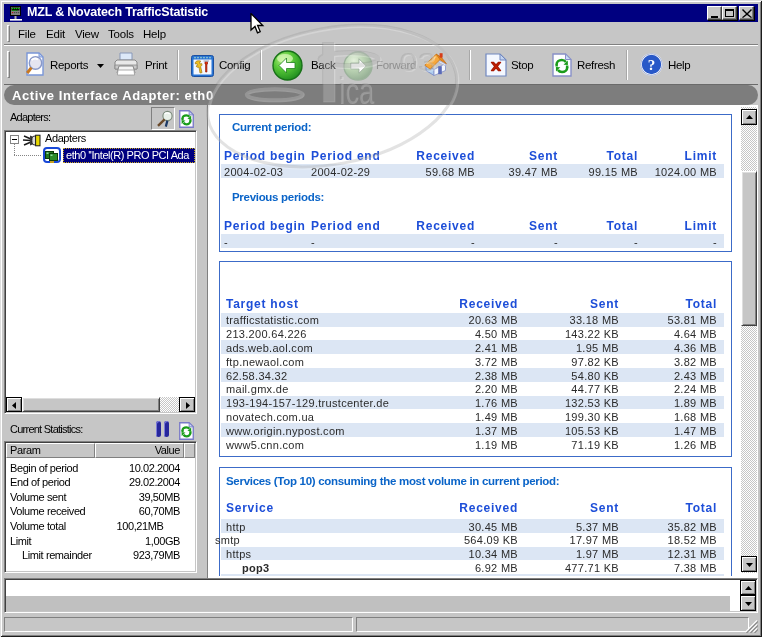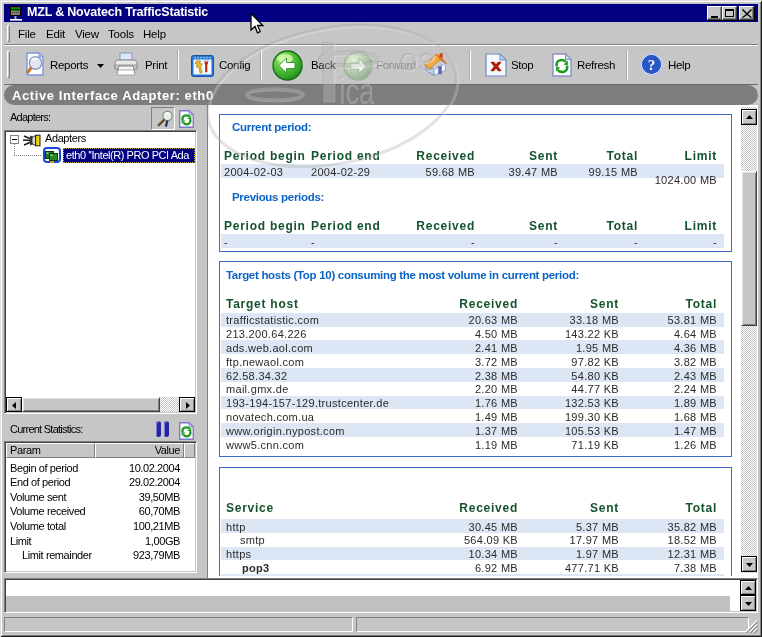--- a/index.html
+++ b/index.html
@@ -14,21 +14,21 @@
 .tbtxt{top:59px;font-size:11.5px;letter-spacing:-0.3px;color:#000;}
 .tbsep{top:50px;width:2px;height:30px;background:#fff;border-left:1px solid #a8a8a8;}
 .darkbar{left:4px;top:85px;width:754px;height:20px;background:#7d7d7d;border-radius:10px;}
 .darkbar span{position:absolute;left:8px;top:3px;color:#fff;font-weight:bold;font-size:13px;letter-spacing:0.6px;}
 .sunk2{border:1px solid;border-color:#808080 #fff #fff #808080;box-shadow:inset 1px 1px 0 #404040, inset -1px -1px 0 #c6c6c6;background:#fff;}
 .raise2{border:1px solid;border-color:#fff #404040 #404040 #fff;box-shadow:inset 1px 1px 0 #dedede, inset -1px -1px 0 #808080;background:#c6c6c6;}
 .sbtn{background:#c6c6c6;border:1px solid #000;box-shadow:inset 1px 1px 0 #fff, inset -1px -1px 0 #808080;}
 .dither{background-image:repeating-conic-gradient(#ffffff 0% 25%, #c6c6c6 0% 50%);background-size:2px 2px;}
 .ui{font-size:11px;letter-spacing:-0.4px;color:#000;}
 .rp{font-size:11px;letter-spacing:0.3px;color:#2b2b2b;white-space:nowrap;}
-.rphdr{font-size:12px;font-weight:bold;letter-spacing:0.75px;color:#14532d;white-space:nowrap;}
+.rphdr{font-size:12px;font-weight:bold;letter-spacing:0.75px;color:#1d4ed8;white-space:nowrap;}
 .rptitle{font-size:11.5px;font-weight:bold;letter-spacing:-0.3px;color:#0a64c8;white-space:nowrap;}
 .num{text-align:right;}
 .bluerow{background:#dce6f4;}
 .bluebox{border:1px solid #3c6bc8;background:#fff;}
 </style></head>
 <body>
 
 <div class="a frame"></div>
 
 <div class="a titlebar"></div>
@@ -194,38 +194,37 @@
   <div class="a rphdr num" style="left:187px;top:44px;width:80px;">Received</div>
   <div class="a rphdr num" style="left:270px;top:44px;width:80px;">Sent</div>
   <div class="a rphdr num" style="left:350px;top:44px;width:80px;">Total</div>
   <div class="a rphdr num" style="left:429px;top:44px;width:80px;">Limit</div>
   <div class="a bluerow" style="left:13px;top:58.5px;width:503px;height:14px;"></div>
   <div class="a rp" style="left:16px;top:61px;">2004-02-03</div>
   <div class="a rp" style="left:103px;top:61px;">2004-02-29</div>
   <div class="a rp num" style="left:187px;top:61px;width:80px;">59.68 MB</div>
   <div class="a rp num" style="left:270px;top:61px;width:80px;">39.47 MB</div>
   <div class="a rp num" style="left:350px;top:61px;width:80px;">99.15 MB</div>
-  <div class="a rp num" style="left:429px;top:61px;width:80px;margin-top:8px;">1024.00 MB</div>
+  <div class="a rp num" style="left:429px;top:61px;width:80px;">1024.00 MB</div>
   <div class="a rptitle" style="left:24px;top:86px;">Previous periods:</div>
   <div class="a rphdr" style="left:16px;top:114px;">Period begin</div>
   <div class="a rphdr" style="left:103px;top:114px;">Period end</div>
   <div class="a rphdr num" style="left:187px;top:114px;width:80px;">Received</div>
   <div class="a rphdr num" style="left:270px;top:114px;width:80px;">Sent</div>
   <div class="a rphdr num" style="left:350px;top:114px;width:80px;">Total</div>
   <div class="a rphdr num" style="left:429px;top:114px;width:80px;">Limit</div>
   <div class="a bluerow" style="left:13px;top:128.5px;width:503px;height:14px;"></div>
   <div class="a rp" style="left:16px;top:130.5px;">-</div>
   <div class="a rp" style="left:103px;top:130.5px;">-</div>
   <div class="a rp num" style="left:187px;top:130.5px;width:80px;">-</div>
   <div class="a rp num" style="left:270px;top:130.5px;width:80px;">-</div>
   <div class="a rp num" style="left:350px;top:130.5px;width:80px;">-</div>
   <div class="a rp num" style="left:429px;top:130.5px;width:80px;">-</div>
 
   <div class="a bluebox" style="left:11px;top:156px;width:513px;height:196px;"></div>
-  <div class="a rptitle" style="left:18px;top:164px;">Target hosts (Top 10) consuming the most volume in current period:</div>
   <div class="a rphdr" style="left:18px;top:192px;">Target host</div>
   <div class="a rphdr num" style="left:230px;top:192px;width:80px;">Received</div>
   <div class="a rphdr num" style="left:331px;top:192px;width:80px;">Sent</div>
   <div class="a rphdr num" style="left:429px;top:192px;width:80px;">Total</div>
   <div id="hosts">
       <div class="a bluerow" style="left:13px;top:207.8px;width:503px;height:13.8px;"></div>
       <div class="a rp" style="left:18px;top:209.3px;">trafficstatistic.com</div>
       <div class="a rp num" style="left:230px;top:209.3px;width:80px;">20.63 MB</div>
       <div class="a rp num" style="left:331px;top:209.3px;width:80px;">33.18 MB</div>
       <div class="a rp num" style="left:429px;top:209.3px;width:80px;">53.81 MB</div>
@@ -265,31 +264,32 @@
       <div class="a rp num" style="left:230px;top:319.7000000000001px;width:80px;">1.37 MB</div>
       <div class="a rp num" style="left:331px;top:319.7000000000001px;width:80px;">105.53 KB</div>
       <div class="a rp num" style="left:429px;top:319.7000000000001px;width:80px;">1.47 MB</div>
       <div class="a rp" style="left:18px;top:333.5000000000001px;">www5.cnn.com</div>
       <div class="a rp num" style="left:230px;top:333.5000000000001px;width:80px;">1.19 MB</div>
       <div class="a rp num" style="left:331px;top:333.5000000000001px;width:80px;">71.19 KB</div>
       <div class="a rp num" style="left:429px;top:333.5000000000001px;width:80px;">1.26 MB</div>
     </div>
 
   <div class="a bluebox" style="left:11px;top:362px;width:513px;height:200px;"></div>
+  <div class="a rptitle" style="left:18px;top:370px;">Services (Top 10) consuming the most volume in current period:</div>
   <div class="a rphdr" style="left:18px;top:396px;">Service</div>
   <div class="a rphdr num" style="left:230px;top:396px;width:80px;">Received</div>
   <div class="a rphdr num" style="left:331px;top:396px;width:80px;">Sent</div>
   <div class="a rphdr num" style="left:429px;top:396px;width:80px;">Total</div>
   <div id="services">
       <div class="a bluerow" style="left:13px;top:414px;width:503px;height:13.8px;"></div>
       <div class="a rp" style="left:18px;top:415.5px;">http</div>
       <div class="a rp num" style="left:230px;top:415.5px;width:80px;">30.45 MB</div>
       <div class="a rp num" style="left:331px;top:415.5px;width:80px;">5.37 MB</div>
       <div class="a rp num" style="left:429px;top:415.5px;width:80px;">35.82 MB</div>
-      <div class="a rp" style="left:32px;top:429.3px;">smtp</div>
+      <div class="a rp" style="left:7px;top:429.3px;">smtp</div>
       <div class="a rp num" style="left:230px;top:429.3px;width:80px;">564.09 KB</div>
       <div class="a rp num" style="left:331px;top:429.3px;width:80px;">17.97 MB</div>
       <div class="a rp num" style="left:429px;top:429.3px;width:80px;">18.52 MB</div>
       <div class="a bluerow" style="left:13px;top:441.6px;width:503px;height:13.8px;"></div>
       <div class="a rp" style="left:18px;top:443.1px;">https</div>
       <div class="a rp num" style="left:230px;top:443.1px;width:80px;">10.34 MB</div>
       <div class="a rp num" style="left:331px;top:443.1px;width:80px;">1.97 MB</div>
       <div class="a rp num" style="left:429px;top:443.1px;width:80px;">12.31 MB</div>
       <div class="a rp" style="left:34px;top:456.90000000000003px;font-weight:bold;">pop3</div>
       <div class="a rp num" style="left:230px;top:456.90000000000003px;width:80px;">6.92 MB</div>
@@ -402,21 +402,21 @@
     <div class="a ui num" style="left:94px;top:1px;width:80px;font-size:11px;">Value</div>
     <div class="a ui" style="left:4px;top:18.5px;">Begin of period</div>
     <div class="a ui num" style="left:94px;top:18.5px;width:80px;">10.02.2004</div>
     <div class="a ui" style="left:4px;top:33.1px;">End of period</div>
     <div class="a ui num" style="left:94px;top:33.1px;width:80px;">29.02.2004</div>
     <div class="a ui" style="left:4px;top:47.7px;">Volume sent</div>
     <div class="a ui num" style="left:94px;top:47.7px;width:80px;">39,50MB</div>
     <div class="a ui" style="left:4px;top:62.300000000000004px;">Volume received</div>
     <div class="a ui num" style="left:94px;top:62.300000000000004px;width:80px;">60,70MB</div>
     <div class="a ui" style="left:4px;top:76.9px;">Volume total</div>
-    <div class="a ui num" style="left:94px;top:76.9px;width:80px;">100,21MB</div>
+    <div class="a ui num" style="left:94px;top:76.9px;width:80px;text-align:center;">100,21MB</div>
     <div class="a ui" style="left:4px;top:91.5px;">Limit</div>
     <div class="a ui num" style="left:94px;top:91.5px;width:80px;">1,00GB</div>
     <div class="a ui" style="left:16px;top:106.1px;">Limit remainder</div>
     <div class="a ui num" style="left:94px;top:106.1px;width:80px;">923,79MB</div>
   </div>
 
 <div class="a sunk2" style="left:4px;top:578px;width:754px;height:35px;"></div>
 <div class="a" style="left:6px;top:580px;width:750px;height:31px;background:#fff;overflow:hidden;">
   <div class="a" style="left:0px;top:16px;width:724px;height:15px;background:#c0c0c0;"></div>
 </div>

